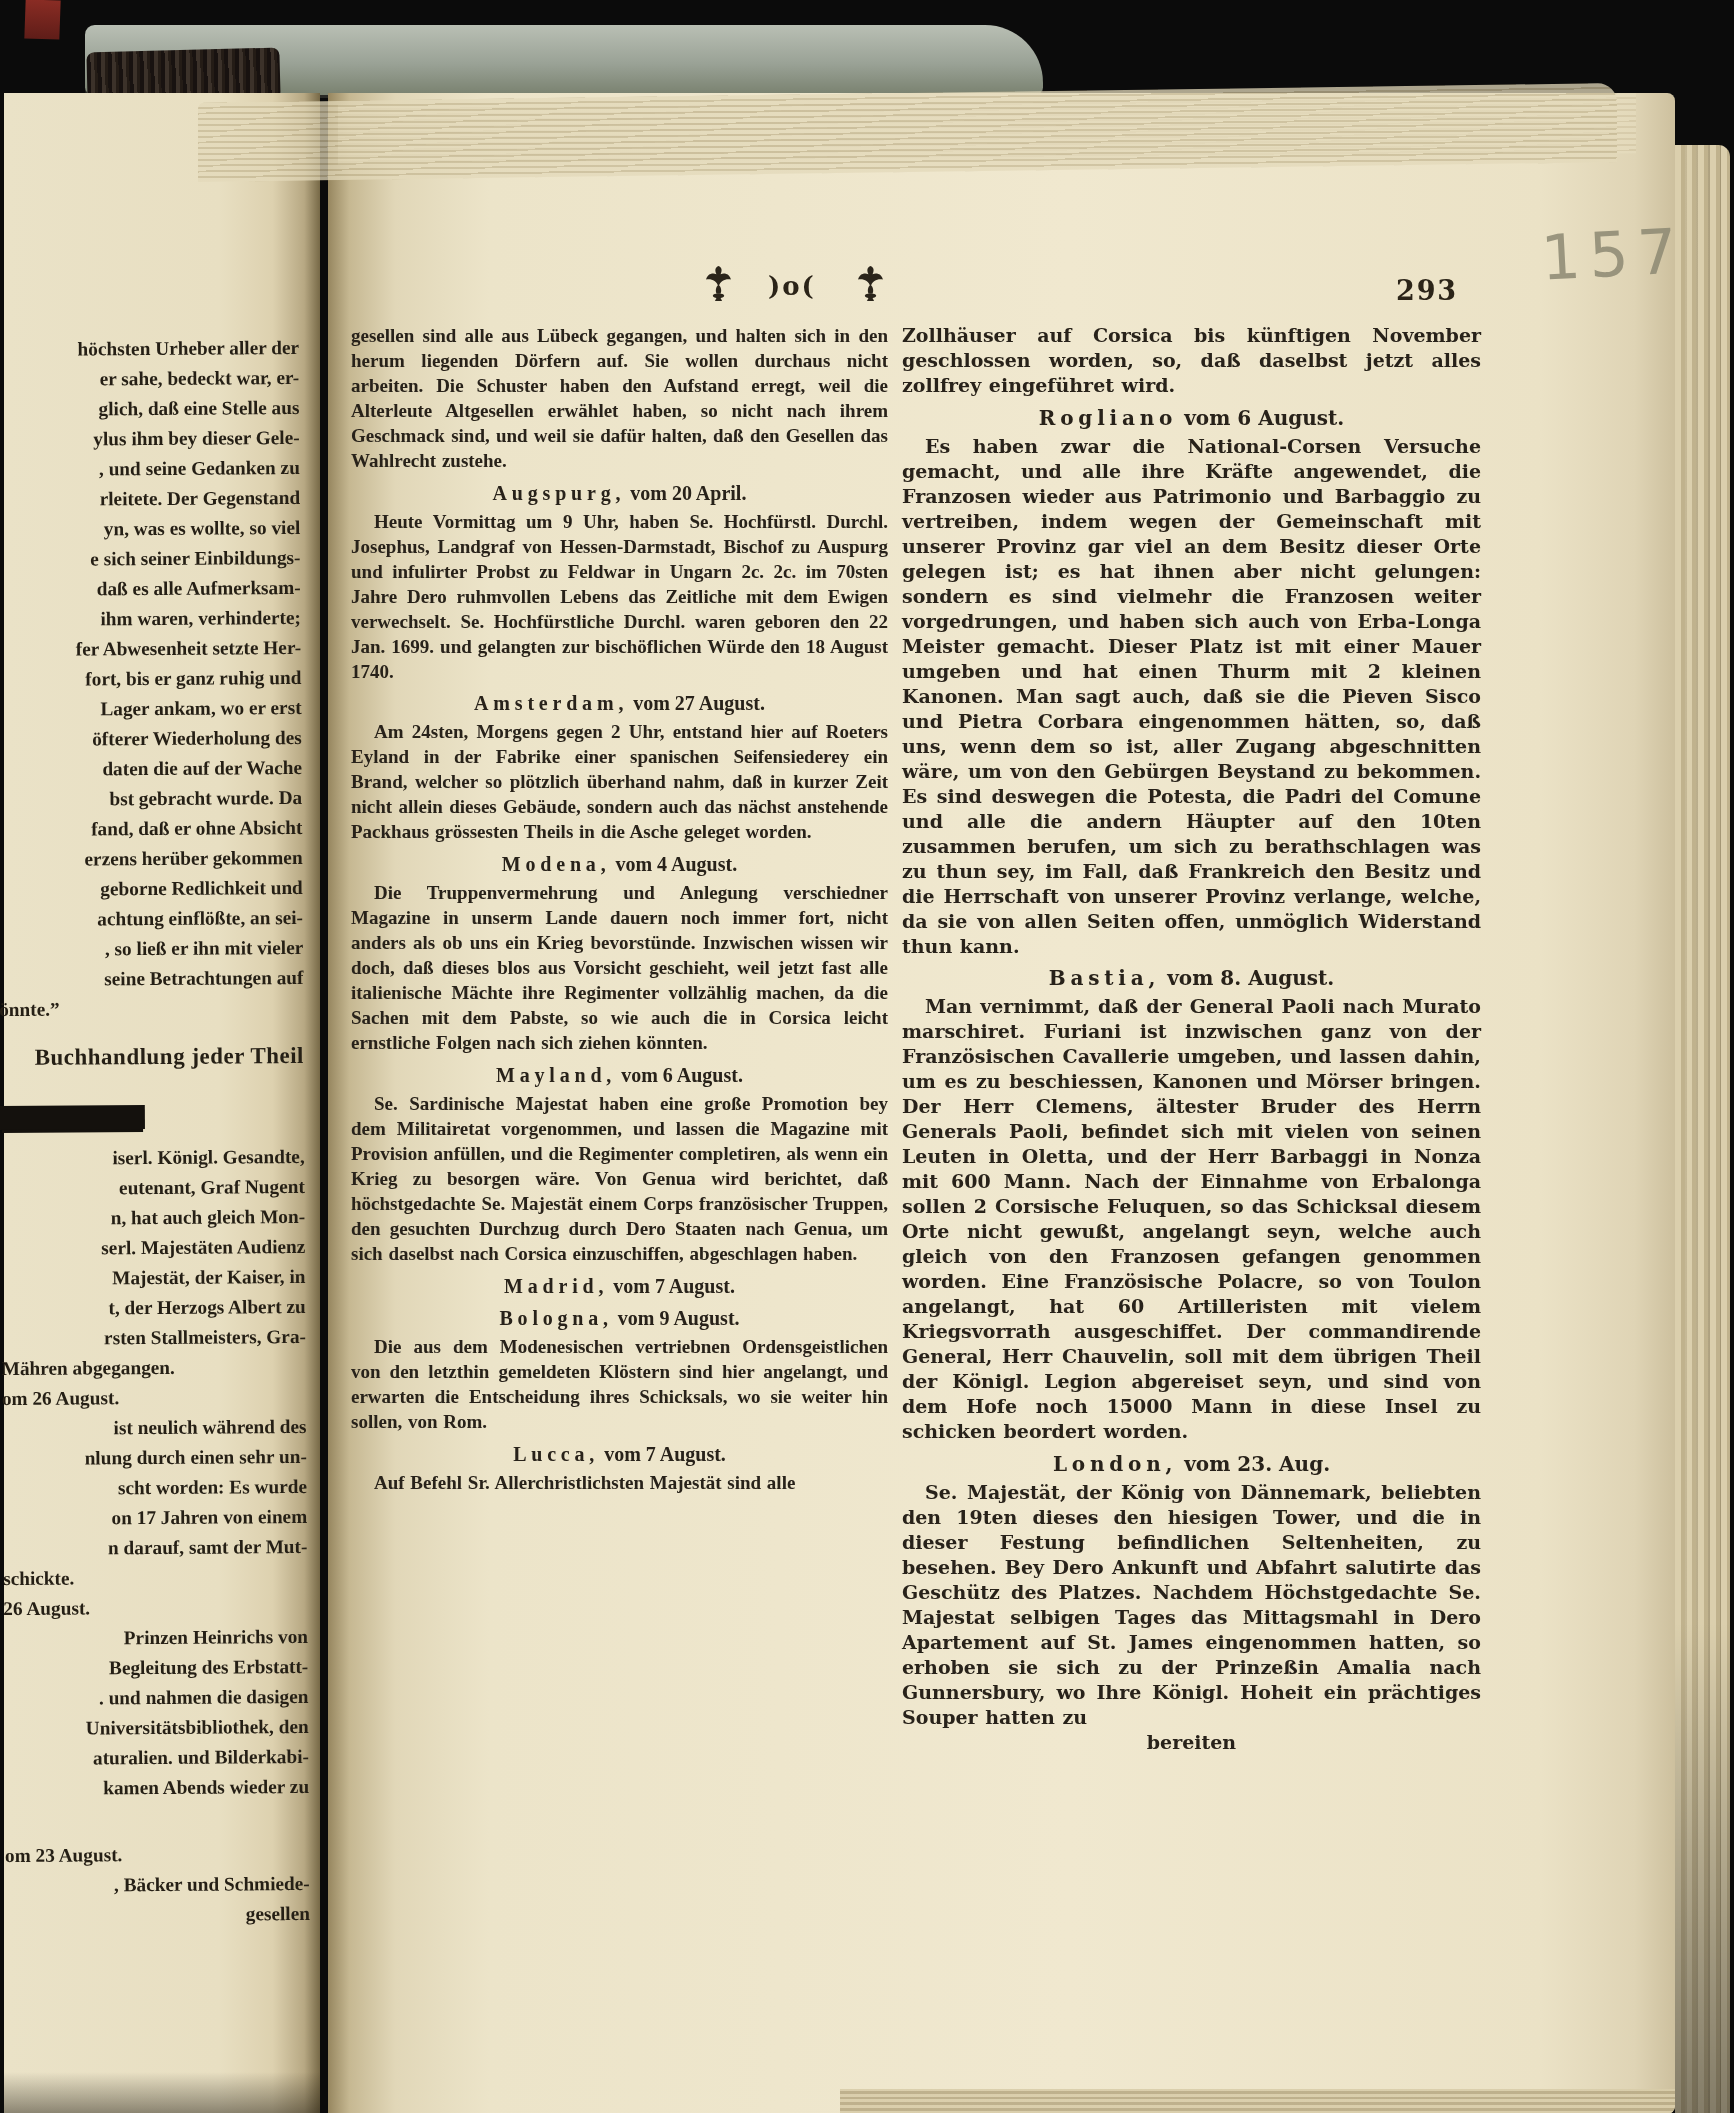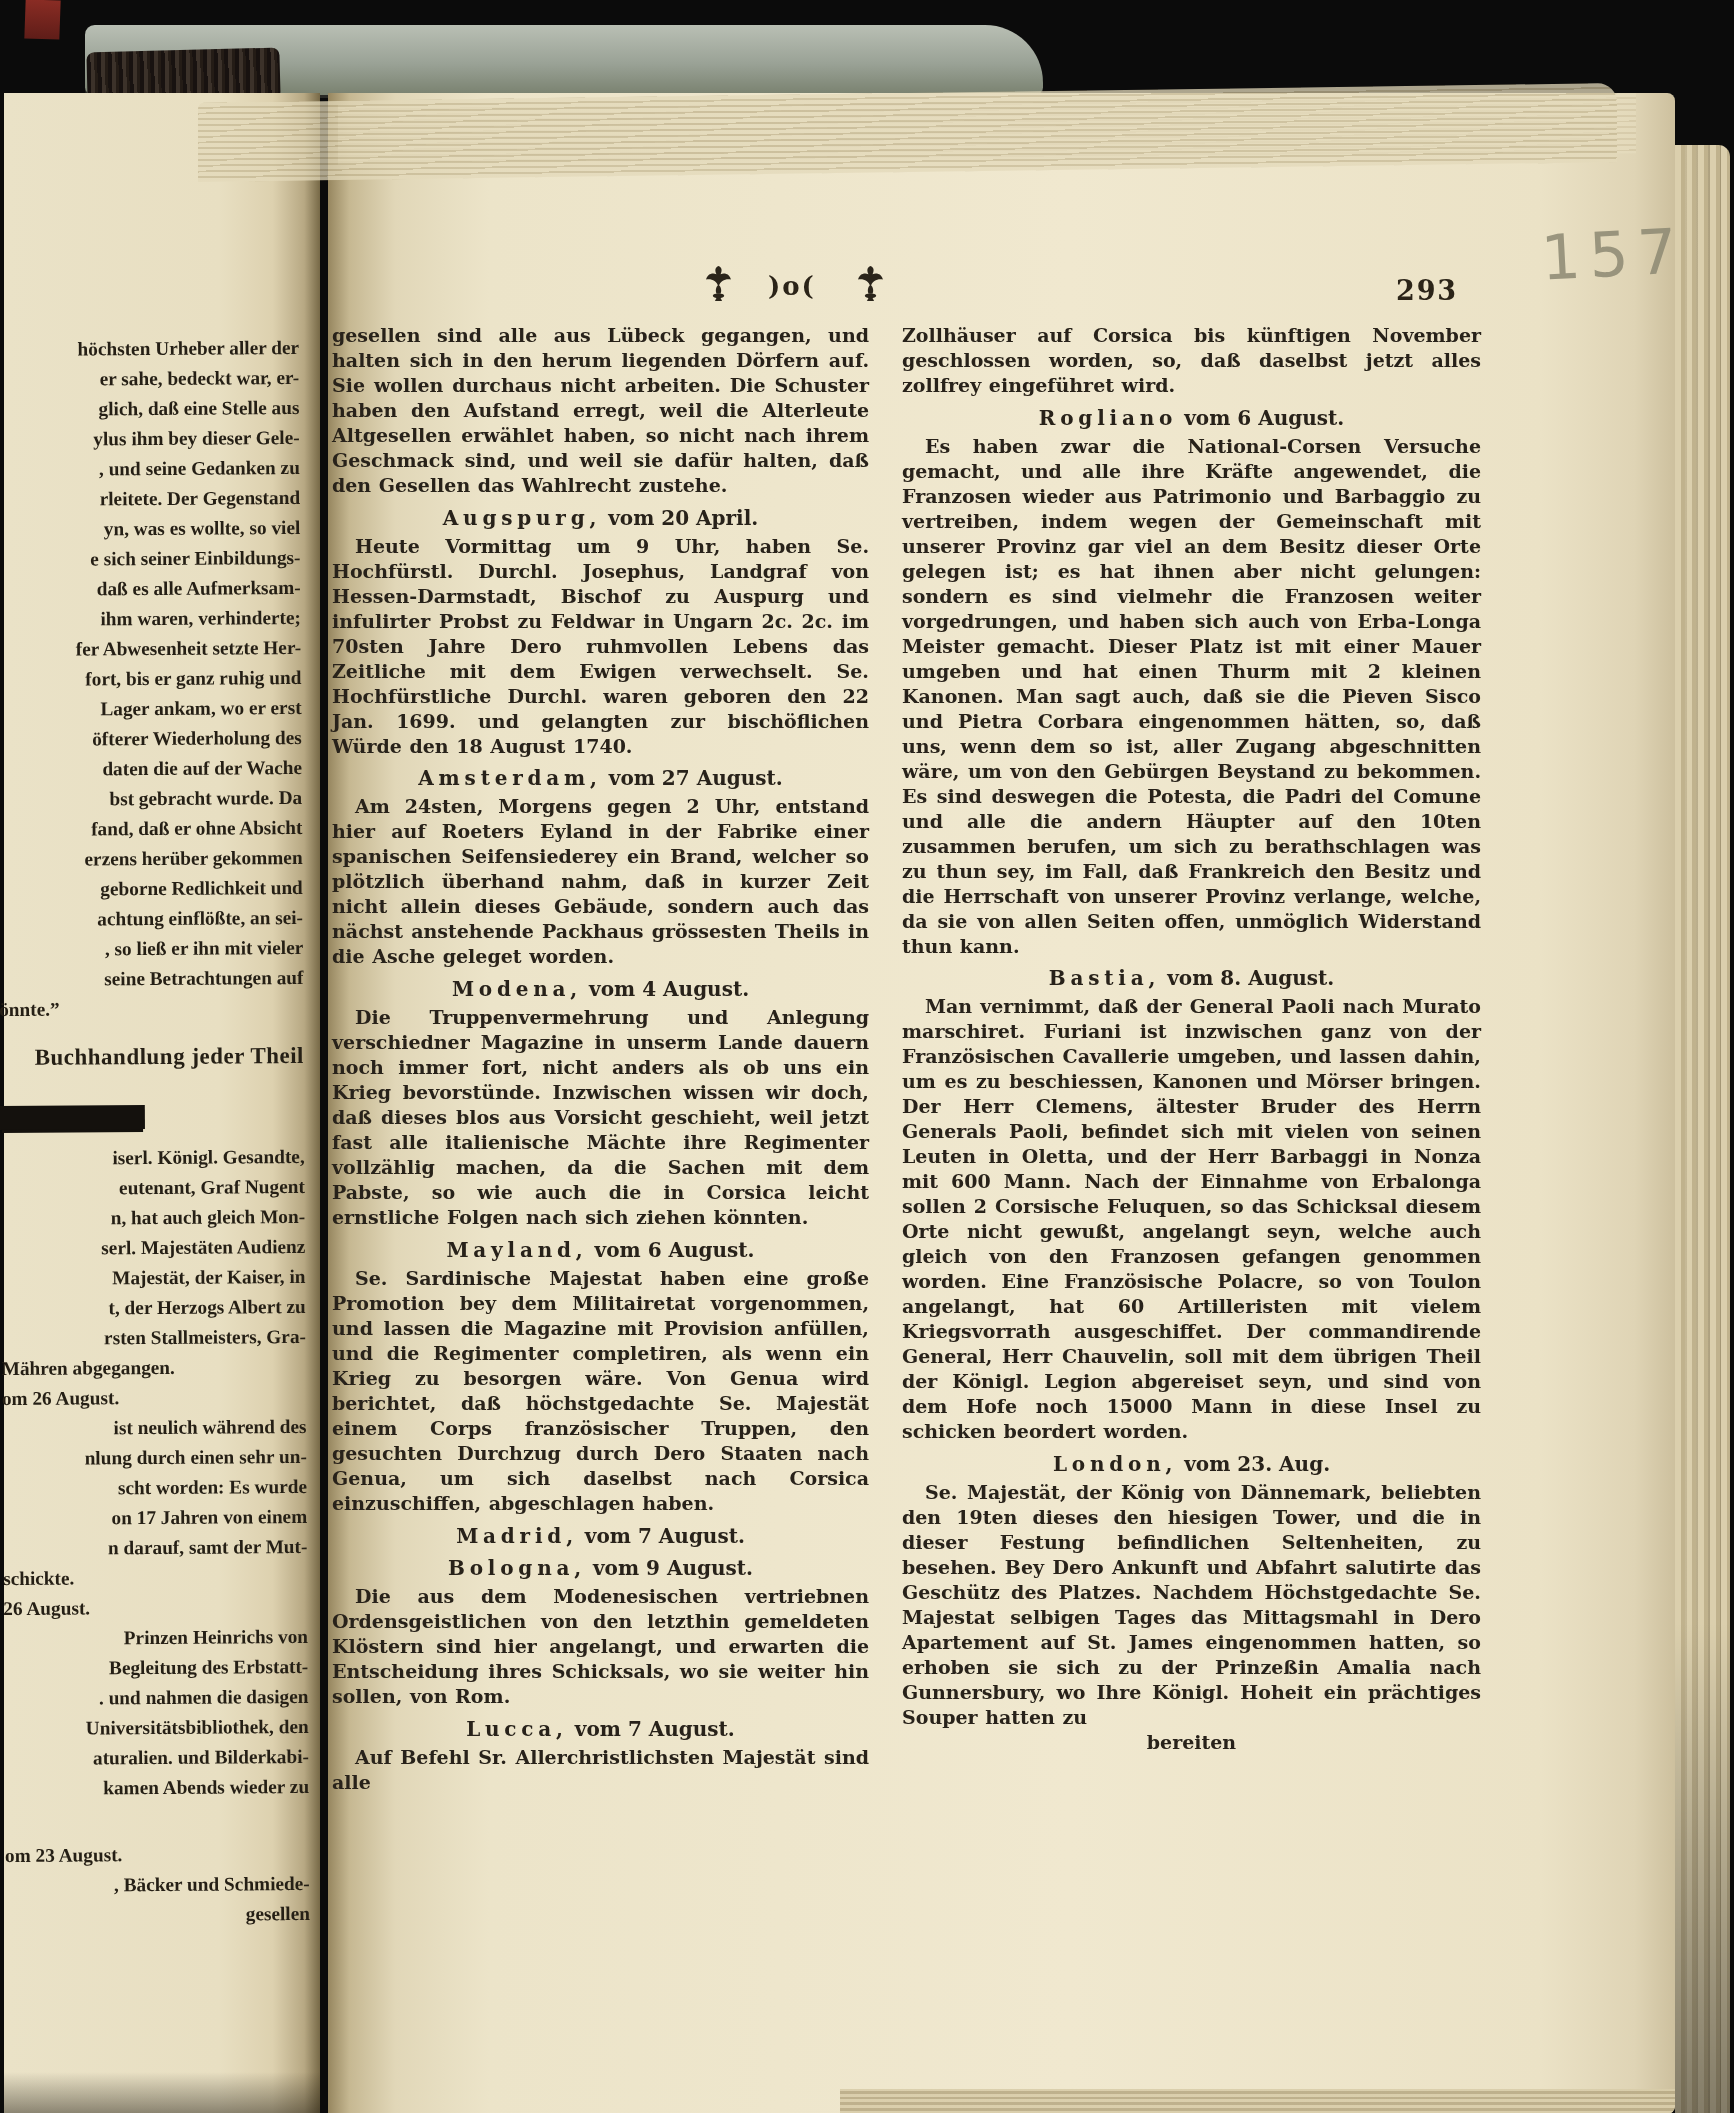--- a/index.html
+++ b/index.html
@@ -35,21 +35,21 @@
   .mp-bottom-edges{position:absolute;right:0;bottom:0;left:38%;height:25px;opacity:.9;border-radius:0 0 7.7px 0;
              background:repeating-linear-gradient(0deg,#d8cca9 0 2.9px,#b9ab86 2.9px 5.8px);}
 
   .fleuron{position:absolute;width:31px;height:35px;}
   .f-left{left:375px;top:173px;}
   .f-right{left:527px;top:173px;}
   .printer-mark{position:absolute;left:440px;top:178px;font-size:26px;font-weight:700;color:#2b2418;letter-spacing:1.9px;}
   .page-number{position:absolute;left:1068px;top:182px;font-size:27px;font-weight:700;color:#2b2418;letter-spacing:1.9px;}
 
   .col{position:absolute;top:230px;width:537px;color:#28221a;}
-  .col[data-col="0"]{left:4px;}
+  .col[data-col="0"]{left:23px;font-family:Liberation Serif, serif;}
   .col[data-col="1"]{left:574px;width:579px;}
   .col .body{margin:0;font-weight:700;font-size:19px;line-height:25px;text-align:justify;word-spacing:1px;}
   .col .body.ind{text-indent:23px;}
   .col .heading{text-align:center;font-weight:700;font-size:20px;line-height:26px;margin:6.8px 0 2.9px;white-space:nowrap;}
   .col .heading .hs{letter-spacing:4.8px;margin-top:32px;}
   .col .catchword{text-align:center;font-weight:700;font-size:19px;line-height:25px;}
 
   
   .right-edges{position:absolute;left:1675px;top:145px;width:55px;height:1969px;border-radius:0 11.6px 0 0;
              background:

